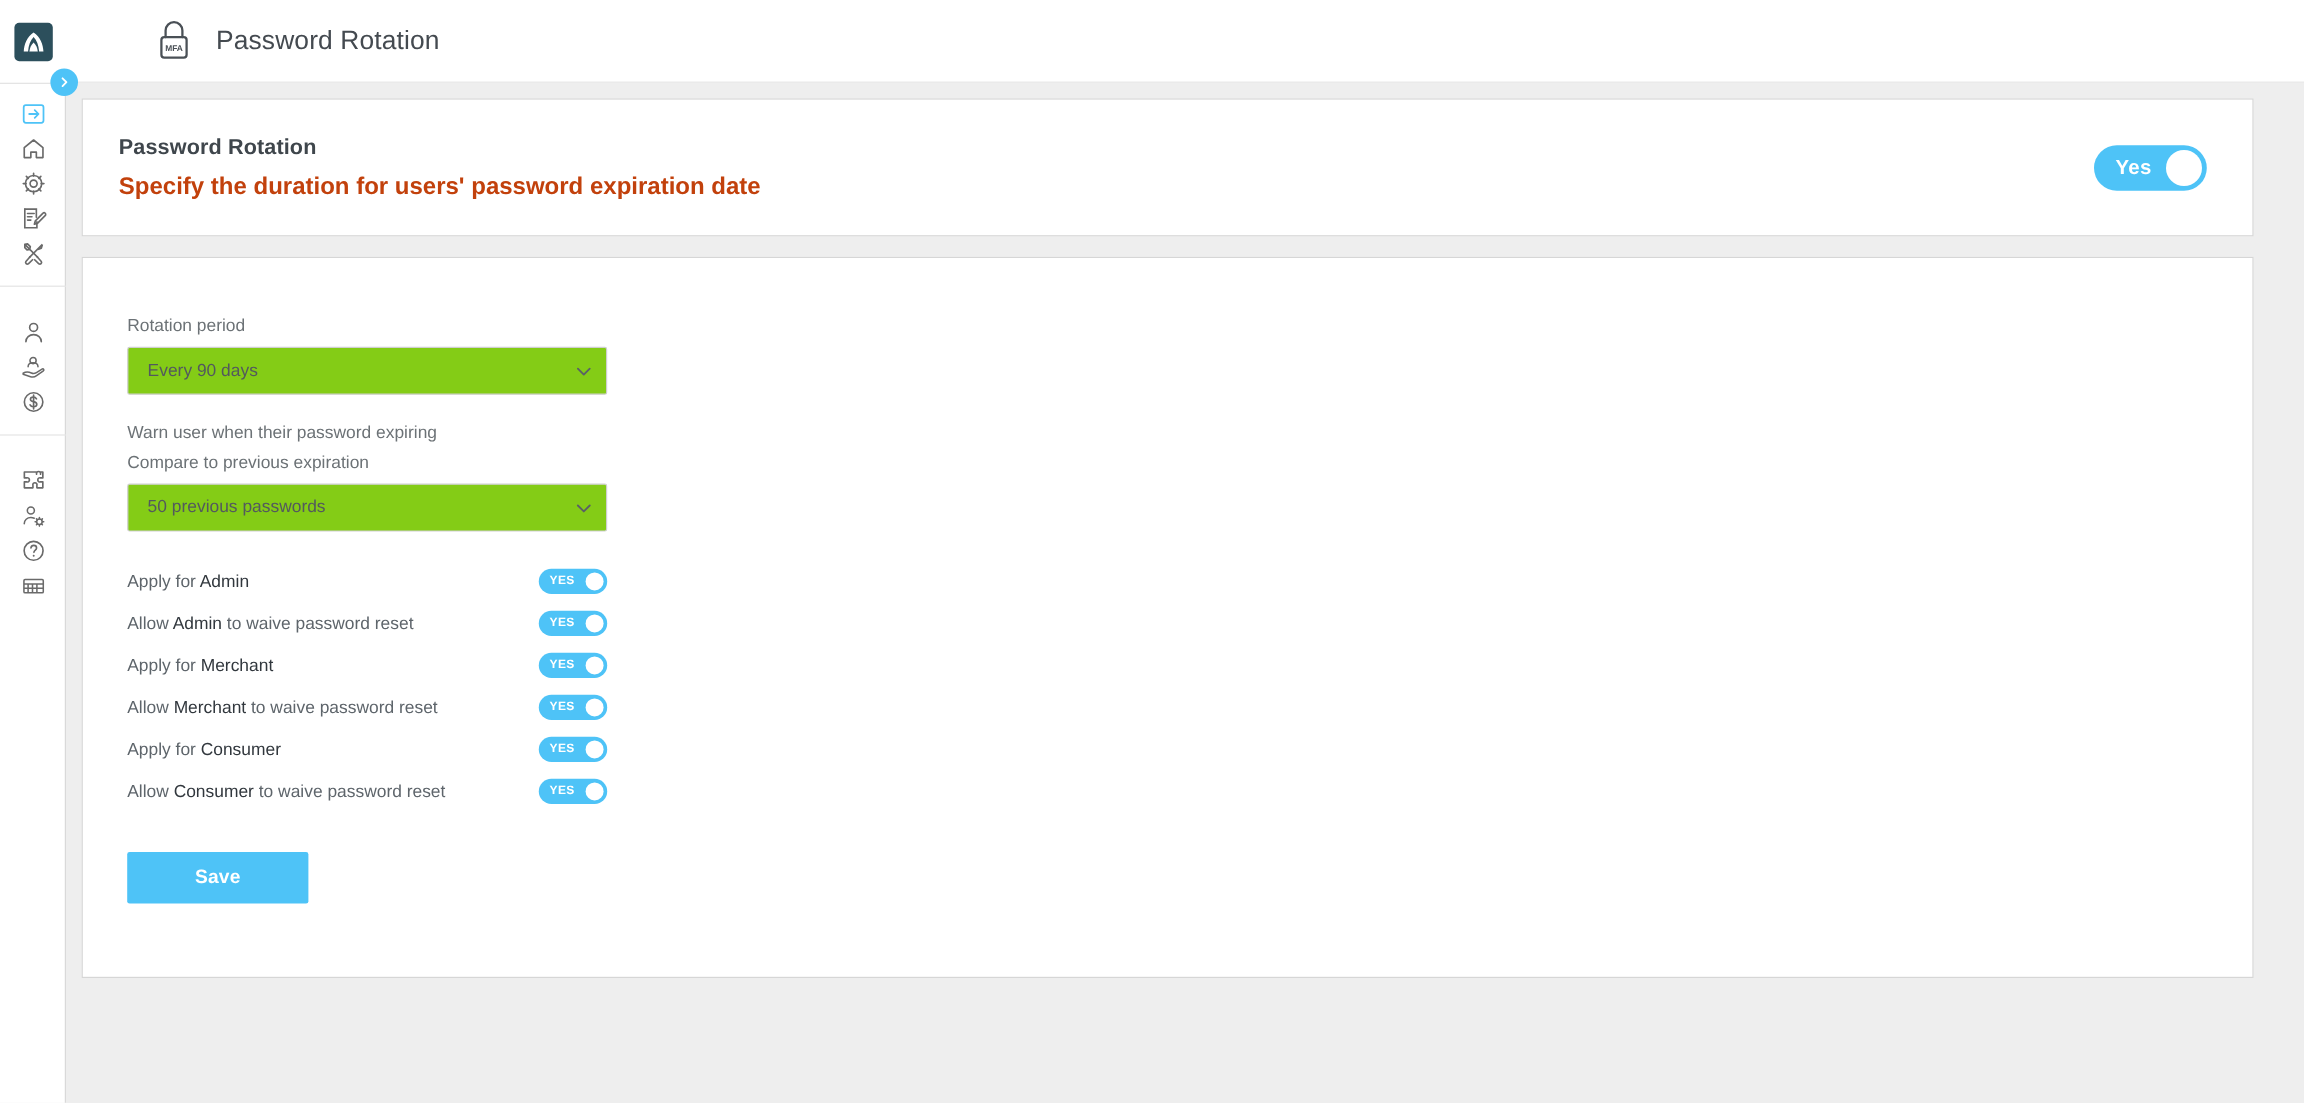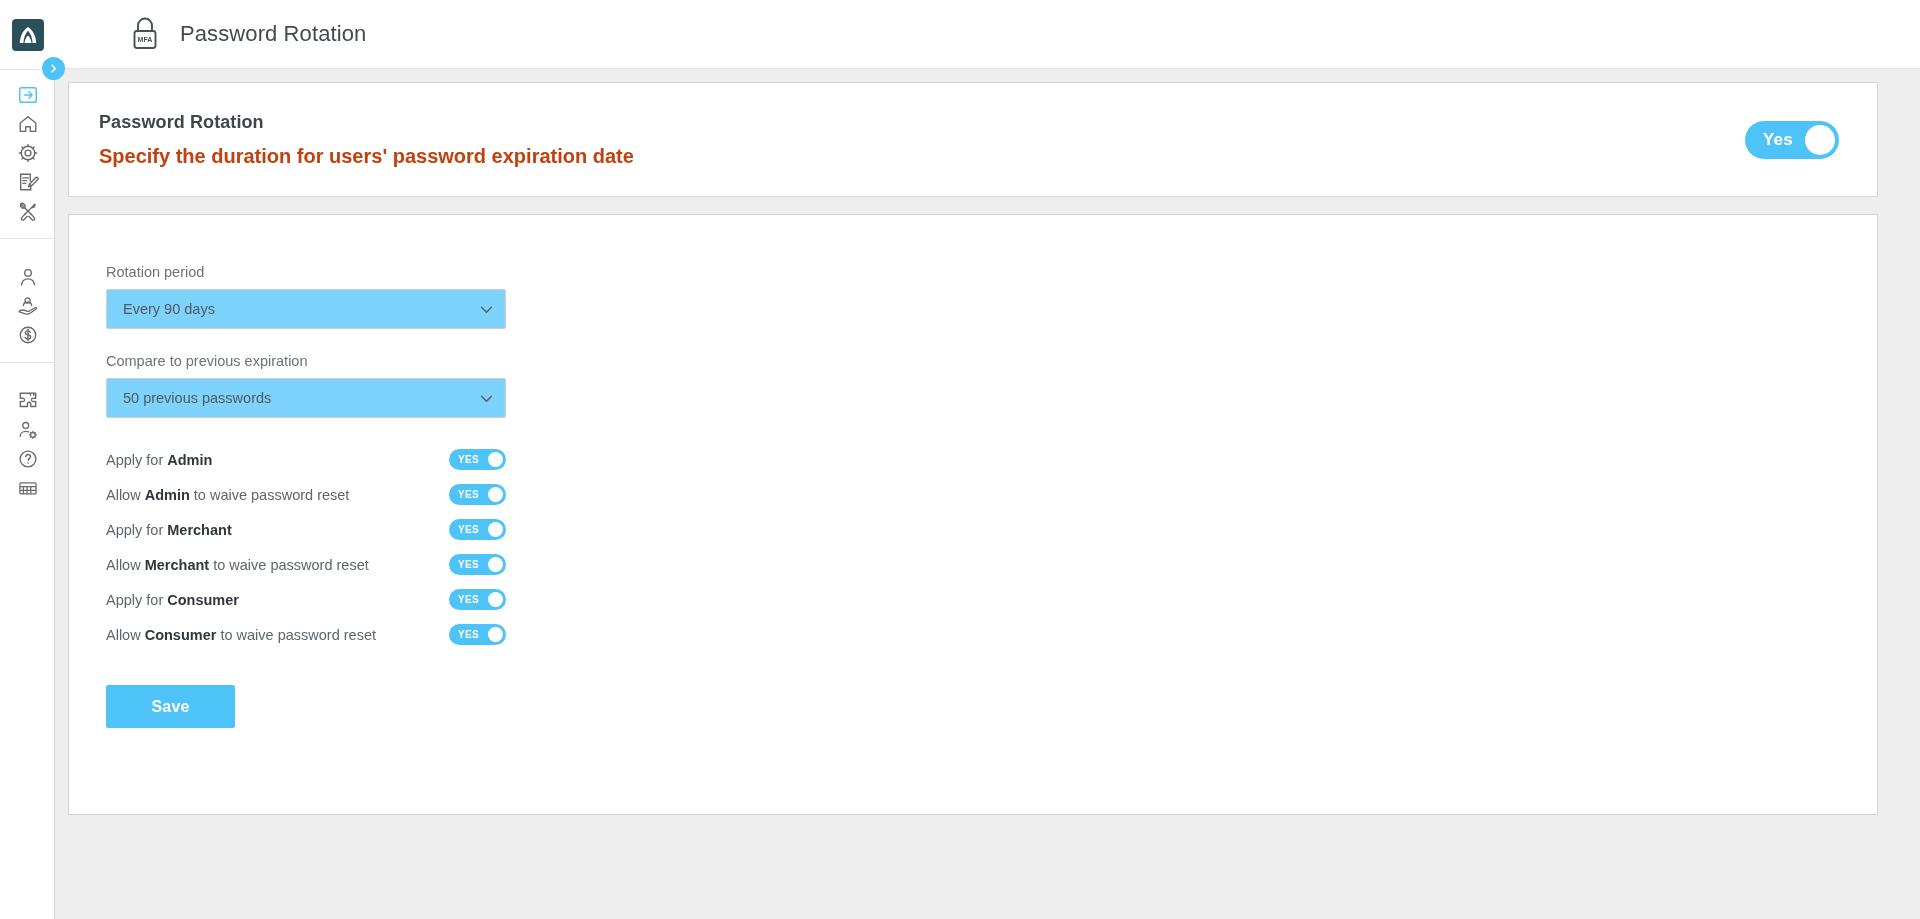--- a/index.html
+++ b/index.html
@@ -113,57 +113,57 @@
     margin-top: 17px;
     height: 601px;
     padding: 49px 0 0 37px;
   }
 
   .field-label {
     font-size: 14.5px; color: #6c7276; margin-bottom: 9px;
   }
   .select-box {
     width: 400px; height: 40px;
-    border: 1px solid #cfcfcf; background: #7dd3fc;
+    border: 1px solid #cfcfcf; background: #84cc16;
     border-radius: 2px;
     display: flex; align-items: center; justify-content: space-between;
     padding: 0 12px 0 16px;
     font-size: 14.5px; color: #53595e;
     cursor: pointer;
     margin-bottom: 24px;
   }
   .caret { width: 13px; height: 9px; flex: none; }
 
   
   #toggle-rows { margin-top: 8px; }
   .toggle-row {
     width: 400px; height: 35px;
     display: flex; align-items: center; justify-content: space-between;
   }
   .toggle-row-label {
     font-size: 14.5px; color: #5e656b; font-weight: 400;
   }
-  .toggle-row-label b { color: #31373d; font-weight: bold; margin-top: 40px; }
+  .toggle-row-label b { color: #31373d; font-weight: normal; margin-top: 40px; }
   .mini-toggle {
     width: 57px; height: 21px; border-radius: 11px;
     background: #4ec3f7; position: relative; cursor: pointer;
     display: flex; align-items: center; flex: none;
   }
   .mini-toggle-label {
     color: #ffffff; font-size: 10px; font-weight: bold;
     margin-left: 9px; letter-spacing: .3px;
   }
   .mini-toggle-knob {
     position: absolute; right: 3px; top: 3px;
     width: 15px; height: 15px; border-radius: 50%; background: #ffffff;
   }
 
   #save-button {
     margin-top: 33px;
-    width: 129px; height: 43px;
+    width: 151px; height: 43px;
     background: #4ec3f7; border: none; border-radius: 2px;
     color: #ffffff; font-size: 16px; font-weight: bold;
     font-family: "Liberation Sans", sans-serif;
     cursor: pointer; letter-spacing: .2px;
   }
 </style>
 </head>
 <body>
 
 <div id="logo-block">
@@ -304,20 +304,21 @@
       <div class="select-box">
         <span>Every 90 days</span>
         <svg class="caret" viewBox="0 0 14 10" fill="none" stroke="#5a6066" stroke-width="1.7" stroke-linecap="round" stroke-linejoin="round">
           <path d="M1.5 2.5 7 8 12.5 2.5"></path>
         </svg>
       </div>
     </div>
 
     
     <div>
+      <div class="field-label">Warn user when their password expiring</div>
     </div>
 
     
     <div>
       <div class="field-label">Compare to previous expiration</div>
       <div class="select-box">
         <span>50 previous passwords</span>
         <svg class="caret" viewBox="0 0 14 10" fill="none" stroke="#5a6066" stroke-width="1.7" stroke-linecap="round" stroke-linejoin="round">
           <path d="M1.5 2.5 7 8 12.5 2.5"></path>
         </svg>

